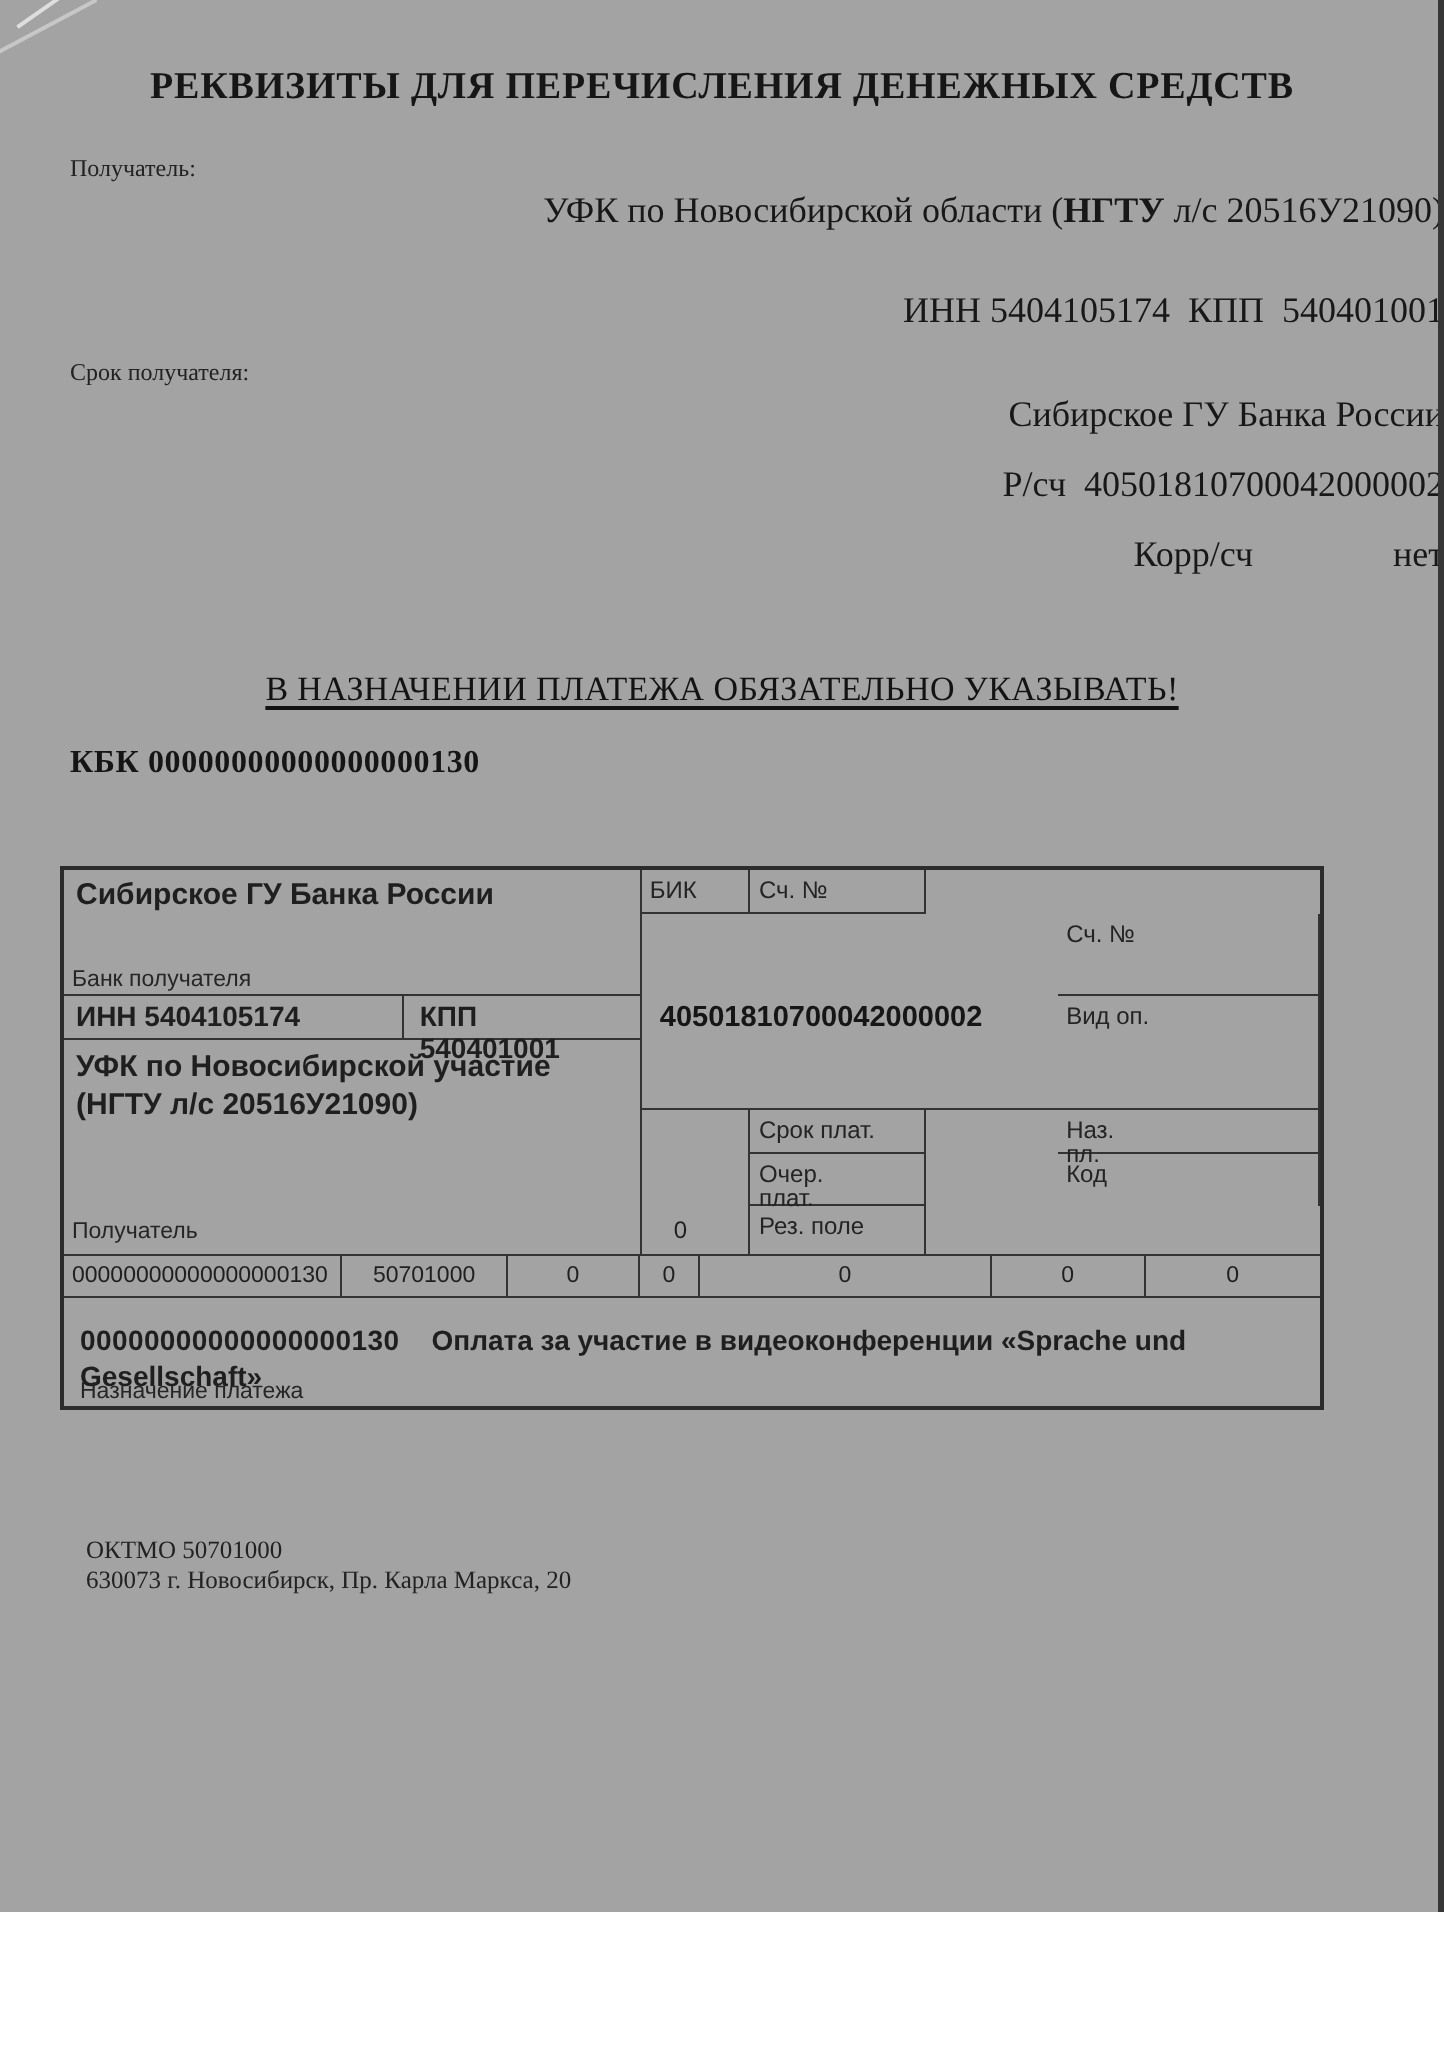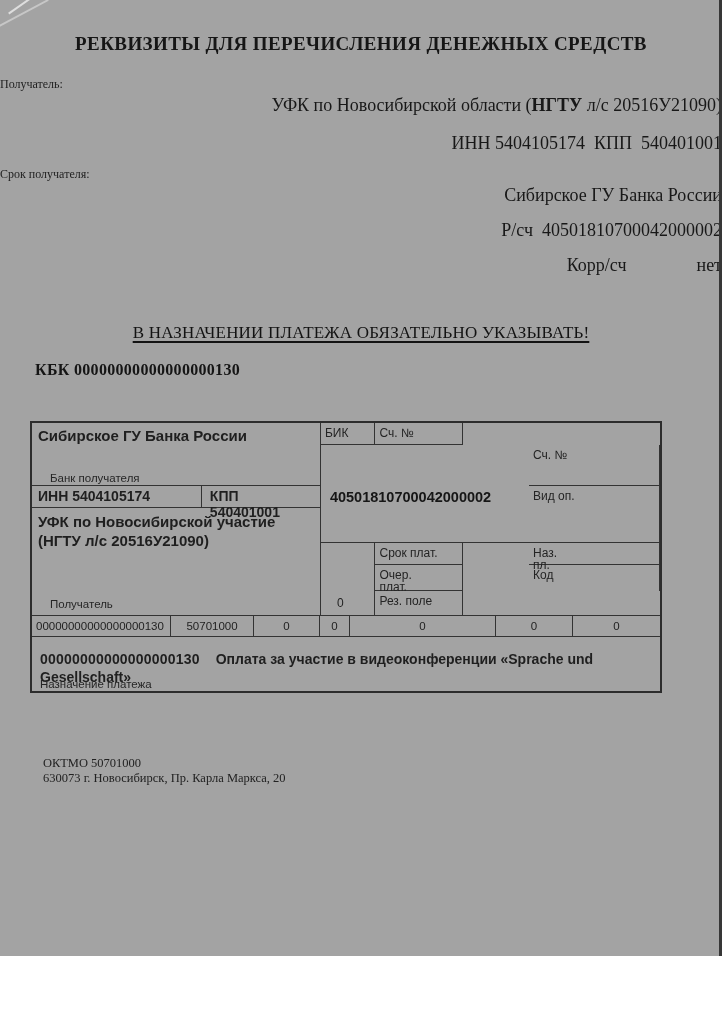--- a/index.html
+++ b/index.html
@@ -33,21 +33,21 @@
   }
 
   
   .doc-title {
     margin: 33px 30px 0 30px;
     text-align: center;
     font-size: 19px; font-weight: bold;
     letter-spacing: .4px;
     color: #161616;
   }
-  .doc-body { }
+  .doc-body { padding-left: 35px; }
   .small-label {
     margin-top: 22px;
     font-size: 12px; color: #222;
   }
   .doc-line {
     margin-top: 2px;
     font-size: 18px; line-height: 22px;
     white-space: pre-wrap;
     color: #181818;
     text-align: right;
@@ -91,21 +91,21 @@
     border-right: 1.5px solid #333;
     display: flex; flex-direction: column;
   }
   .zl-bank {
     height: 63px; position: relative;
     padding: 4px 6px;
     border-bottom: 1.5px solid #333;
   }
   .cell-bold { font-size: 15px; font-weight: bold; }
   .cell-caption {
-    position: absolute; bottom: 1px; left: 18px;
+    position: absolute; bottom: 1px; left: 4px;
     font-size: 11.5px; font-weight: normal; color: #262626;
   }
   .zl-innrow { display: flex; height: 22px; border-bottom: 1.5px solid #333; }
   .zl-inn { width: 59%; border-right: 1.5px solid #333; padding: 2px 6px; font-size: 14px; font-weight: bold; }
   .zl-kpp { flex: 1; padding: 2px 8px; font-size: 14px; font-weight: bold; }
   .zl-payee { flex: 1; position: relative; padding: 4px 6px; line-height: 19px; }
 
   .zone-right {
     flex: 1;
     display: grid;
@@ -144,21 +144,21 @@
   <div class="scan-smudge"></div>
   <div class="scan-smudge2"></div>
   <div class="scan-edge-right"></div>
 
   <div class="doc-title">РЕКВИЗИТЫ ДЛЯ ПЕРЕЧИСЛЕНИЯ ДЕНЕЖНЫХ СРЕДСТВ</div>
 
   <div class="doc-body">
     <div class="small-label">Получатель:</div>
     <div class="doc-line"><span>УФК по Новосибирской области (</span><span class="b">НГТУ</span><span> л/с 20516У21090)</span></div>
 
-    <div class="doc-line" style="margin-top:16px">ИНН 5404105174  КПП  540401001</div>
+    <div class="doc-line" style="margin-top:28px">ИНН 5404105174  КПП  540401001</div>
 
     <div class="small-label second">Срок получателя:</div>
     <div class="doc-line">Сибирское ГУ Банка России</div>
 
     <div class="doc-line spaced">Р/сч  40501810700042000002</div>
     <div class="doc-line spaced"><span>Корр/сч</span><span class="korr-value">нет</span></div>
   </div>
 
   <div class="warning-heading">В НАЗНАЧЕНИИ ПЛАТЕЖА ОБЯЗАТЕЛЬНО УКАЗЫВАТЬ!</div>
   <div class="kbk-line">КБК 00000000000000000130</div>

